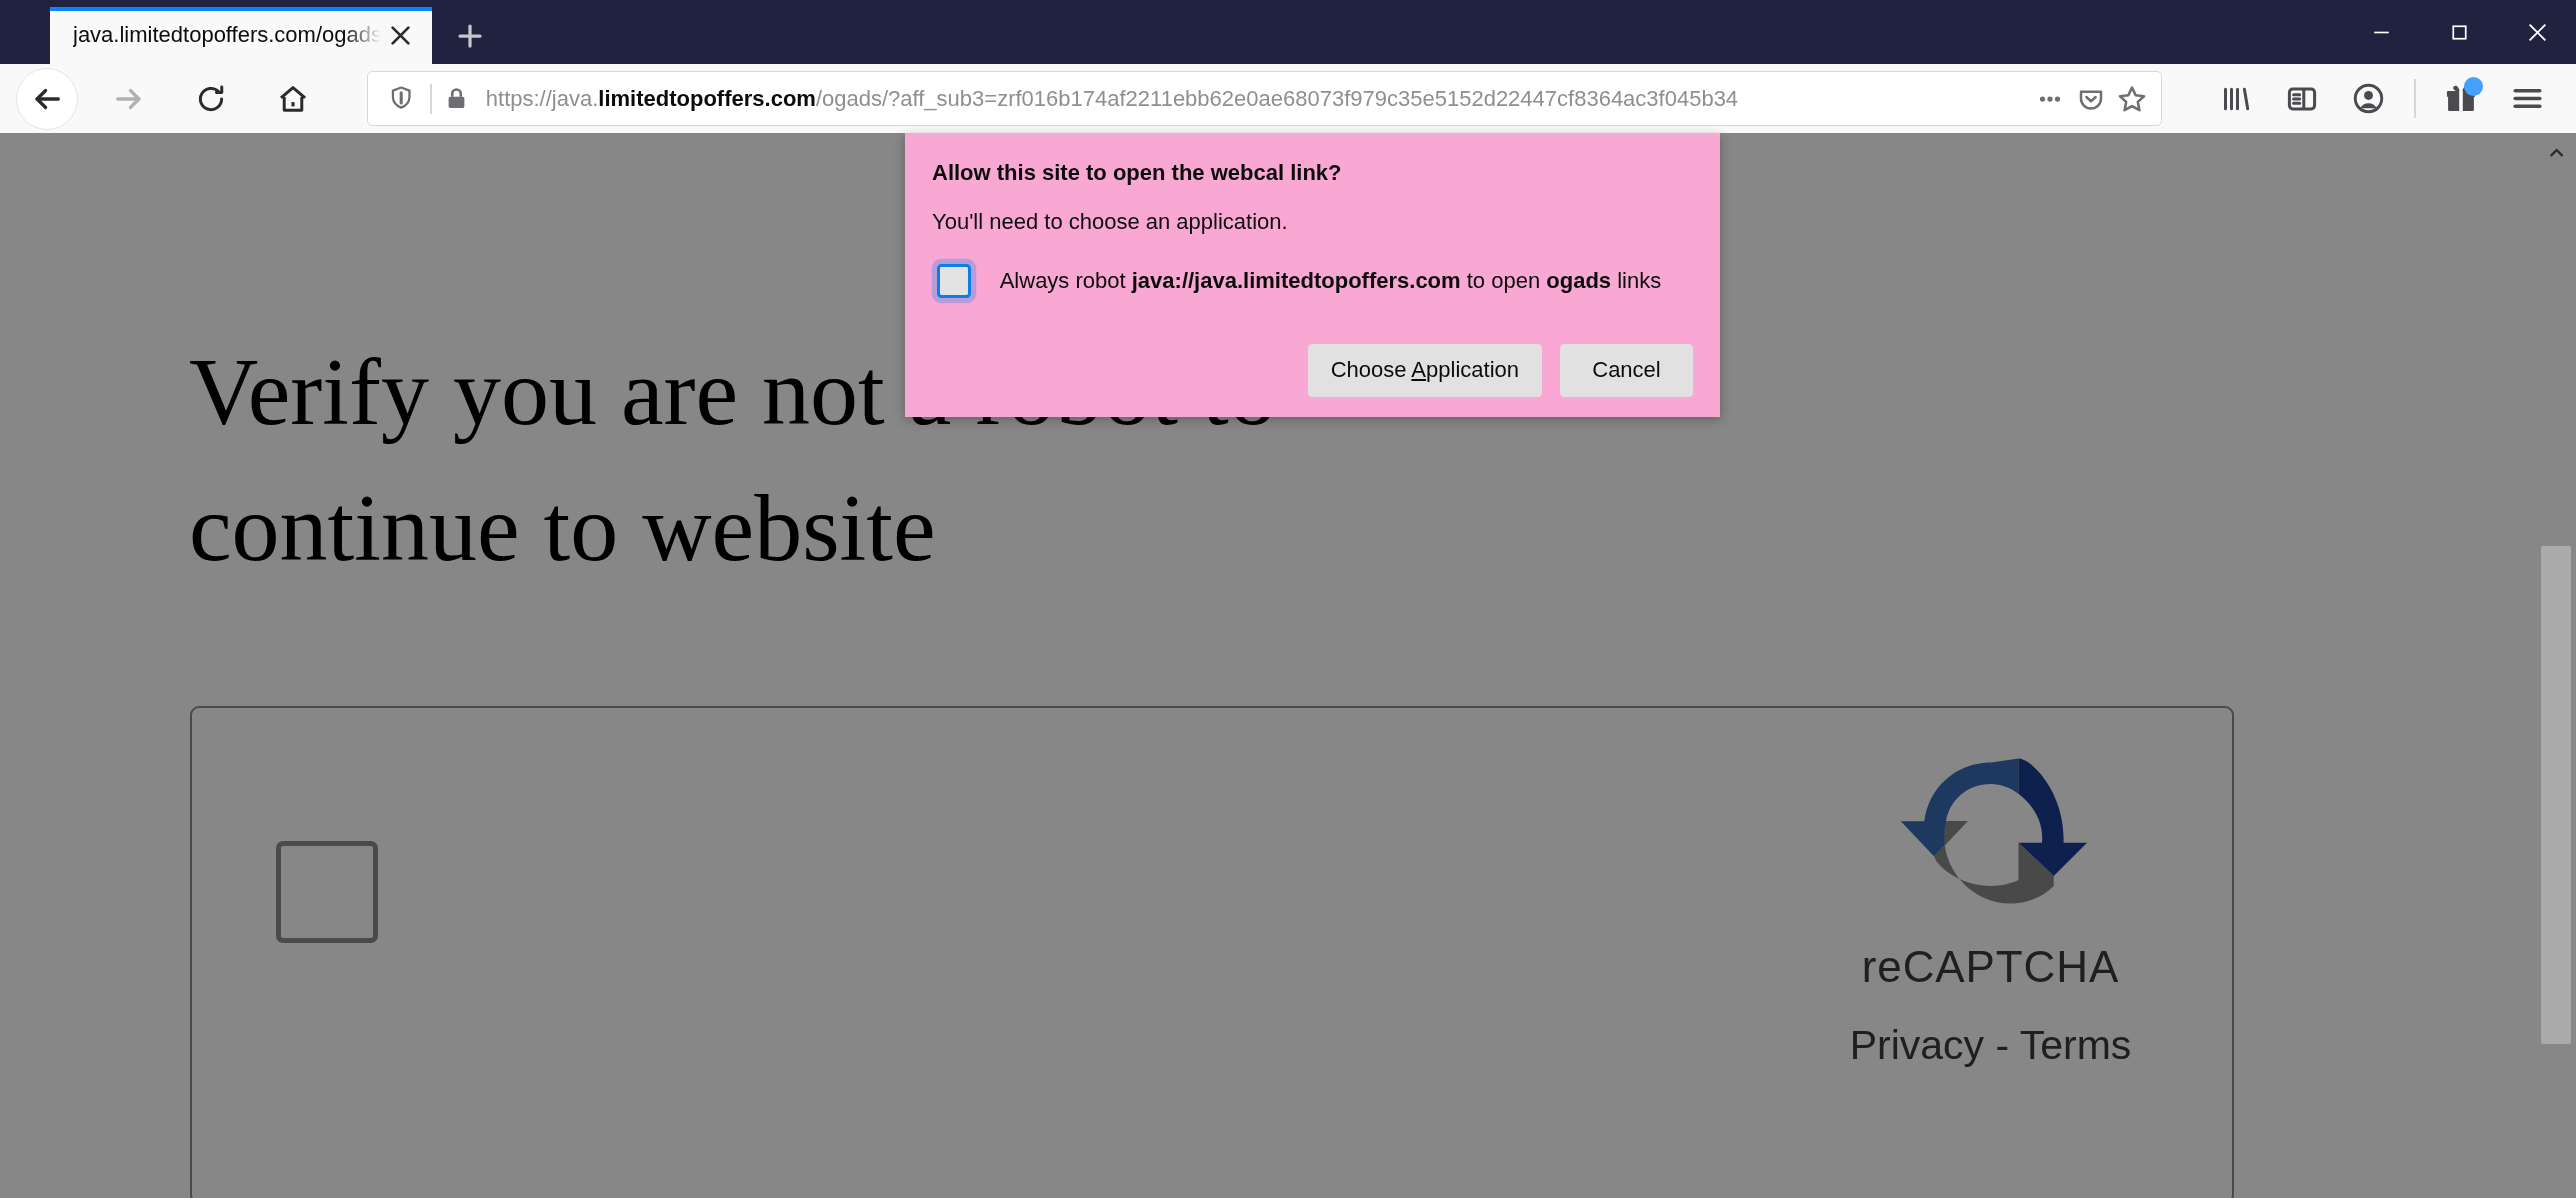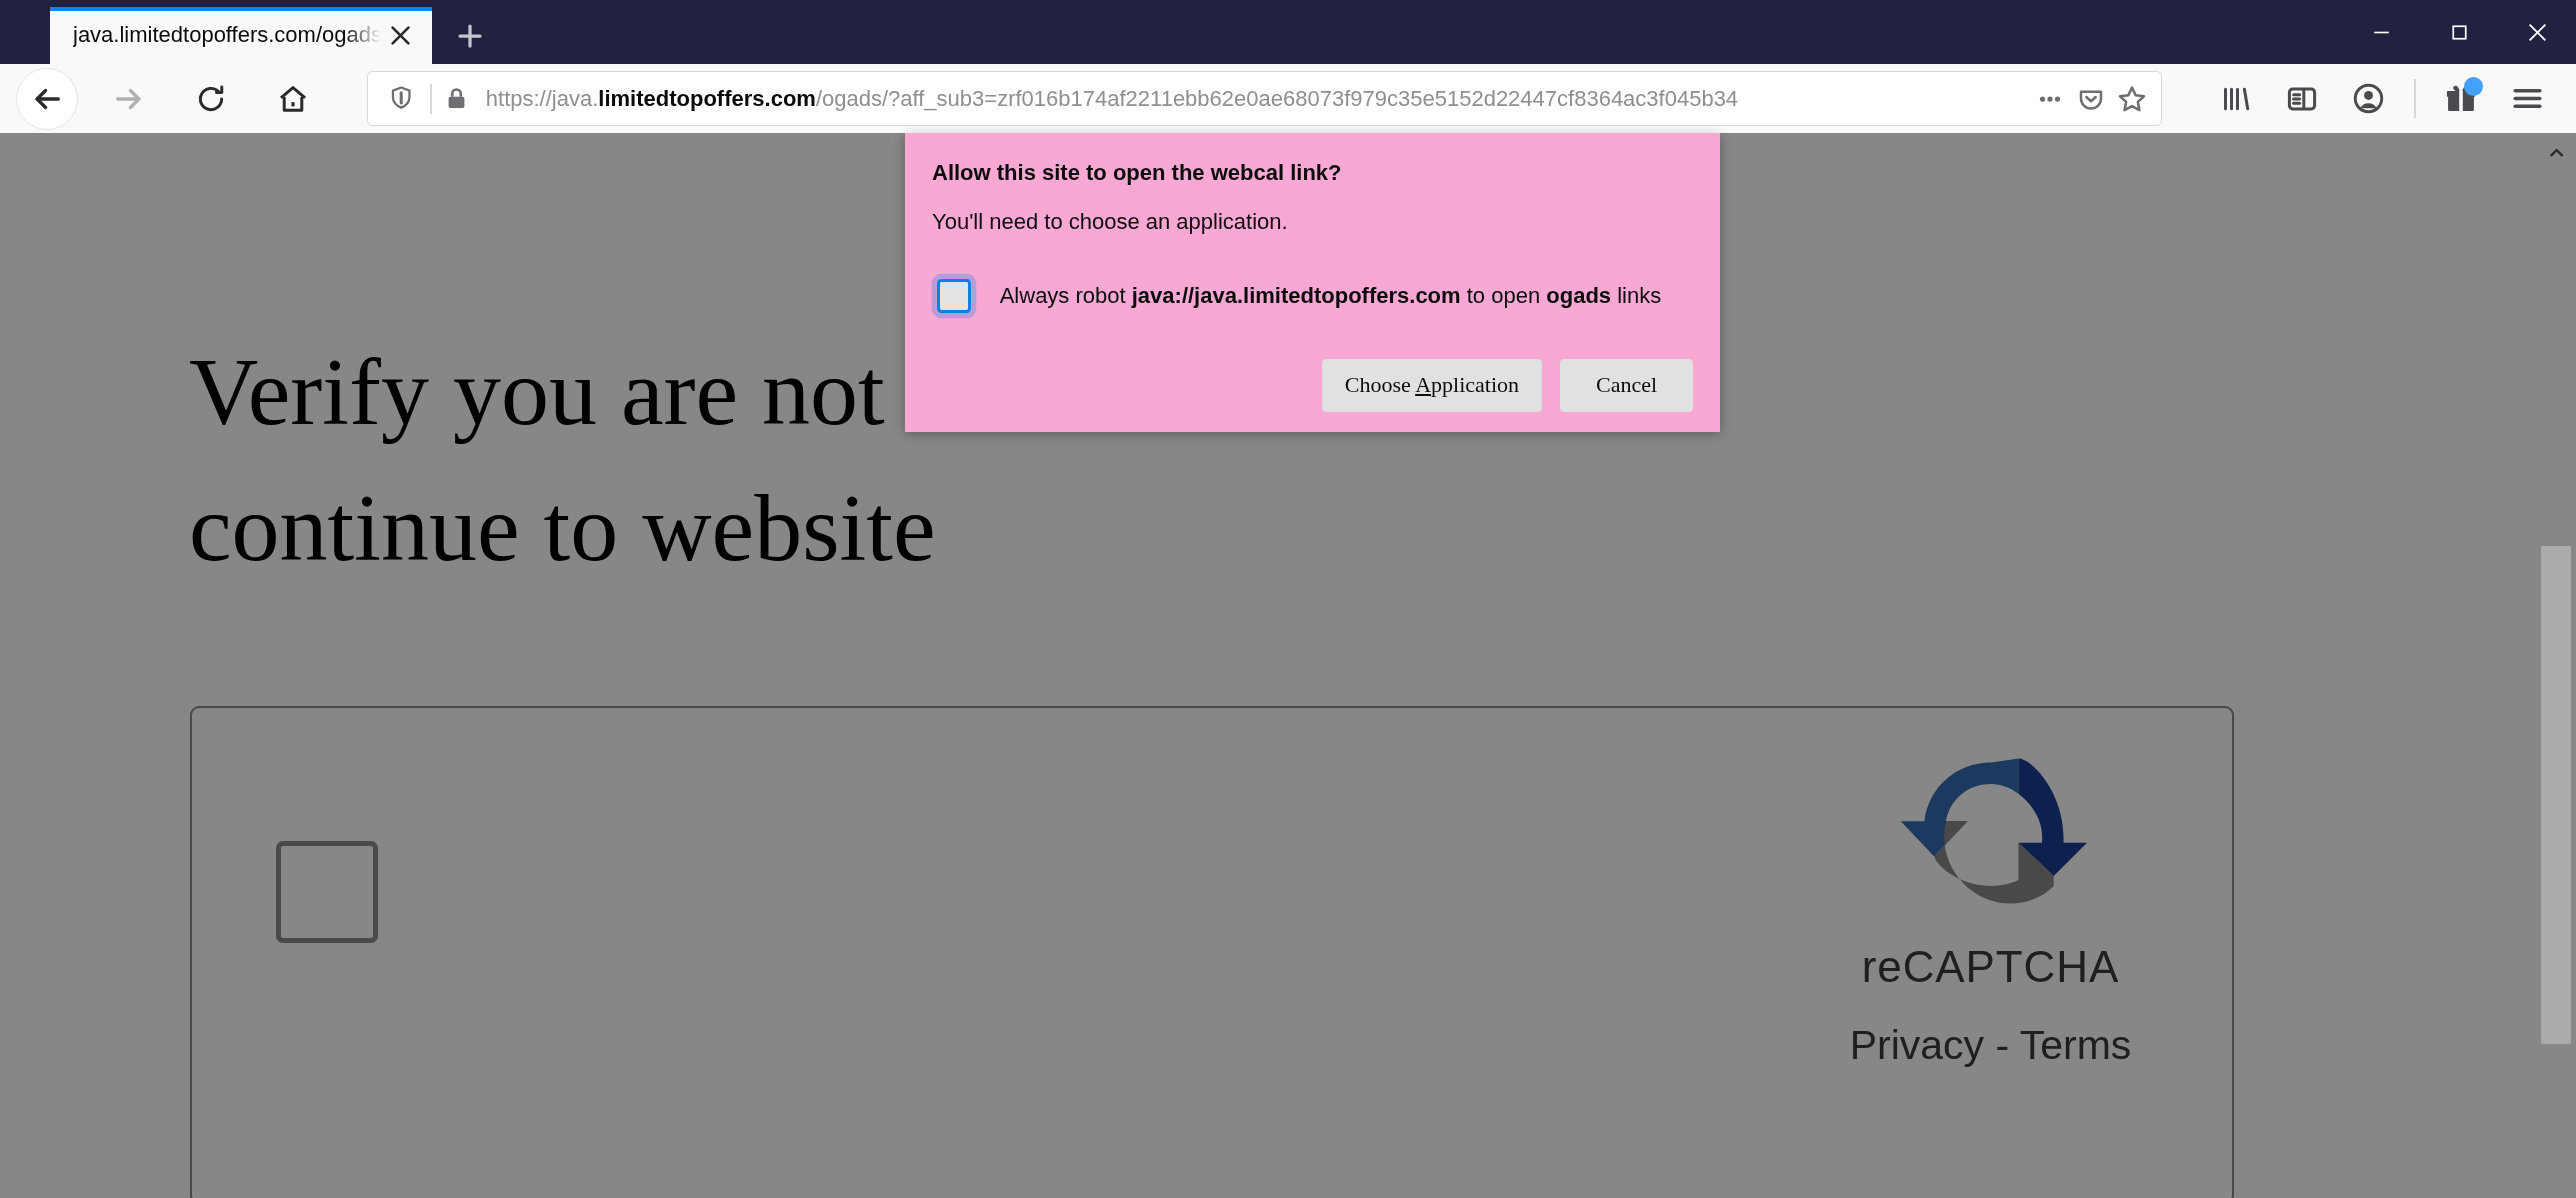--- a/index.html
+++ b/index.html
@@ -298,21 +298,21 @@
     font-size: 22px;
     font-weight: 700;
     color: #0c0c0d;
     line-height: 1.35;
     margin-bottom: 19.6px;
   }
   .dlg-desc {
     font-size: 22px;
     color: #0c0c0d;
     line-height: 1.35;
-    margin-bottom: 42px;
+    margin-bottom: 27px;
   }
 
   .dlg-checkrow {
     display: flex;
     align-items: center;
     margin-bottom: 46px;
   }
   .dlg-checkbox {
     width: 34px; height: 34px;
     border: 3.6px solid #0a7fe8;
@@ -333,21 +333,21 @@
 
   .dlg-buttons {
     display: flex;
     justify-content: flex-end;
     gap: 18px;
   }
   .dlg-btn {
     background: #e1e1e1;
     border: none;
     border-radius: 4.4px;
-    font-family: Liberation Serif, serif;
+    font-family: Liberation Sans, sans-serif;
     font-size: 22px;
     color: #0c0c0d;
     padding: 13.3px 23px;
     min-width: 133px;
     cursor: default;
     line-height: 1.2;
   }
   .dlg-btn .akey { text-decoration: underline; }
 </style>
 </head>

